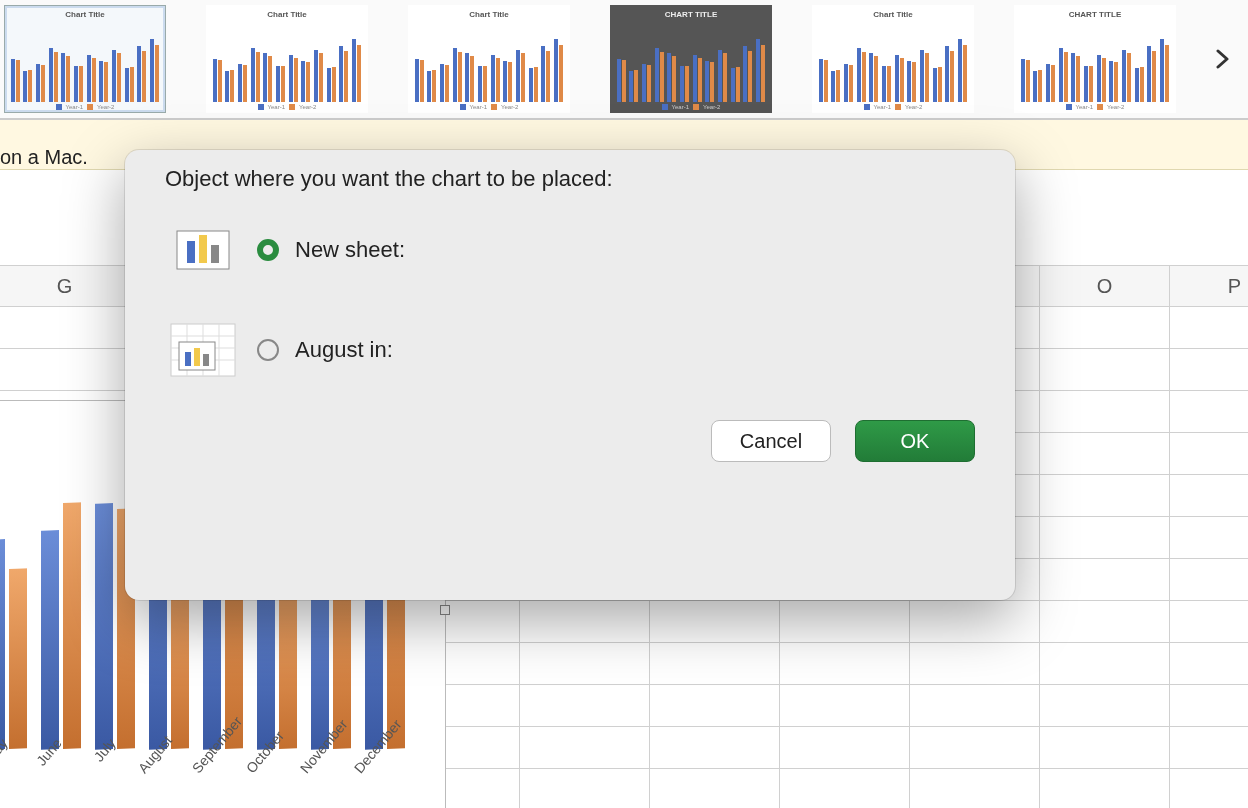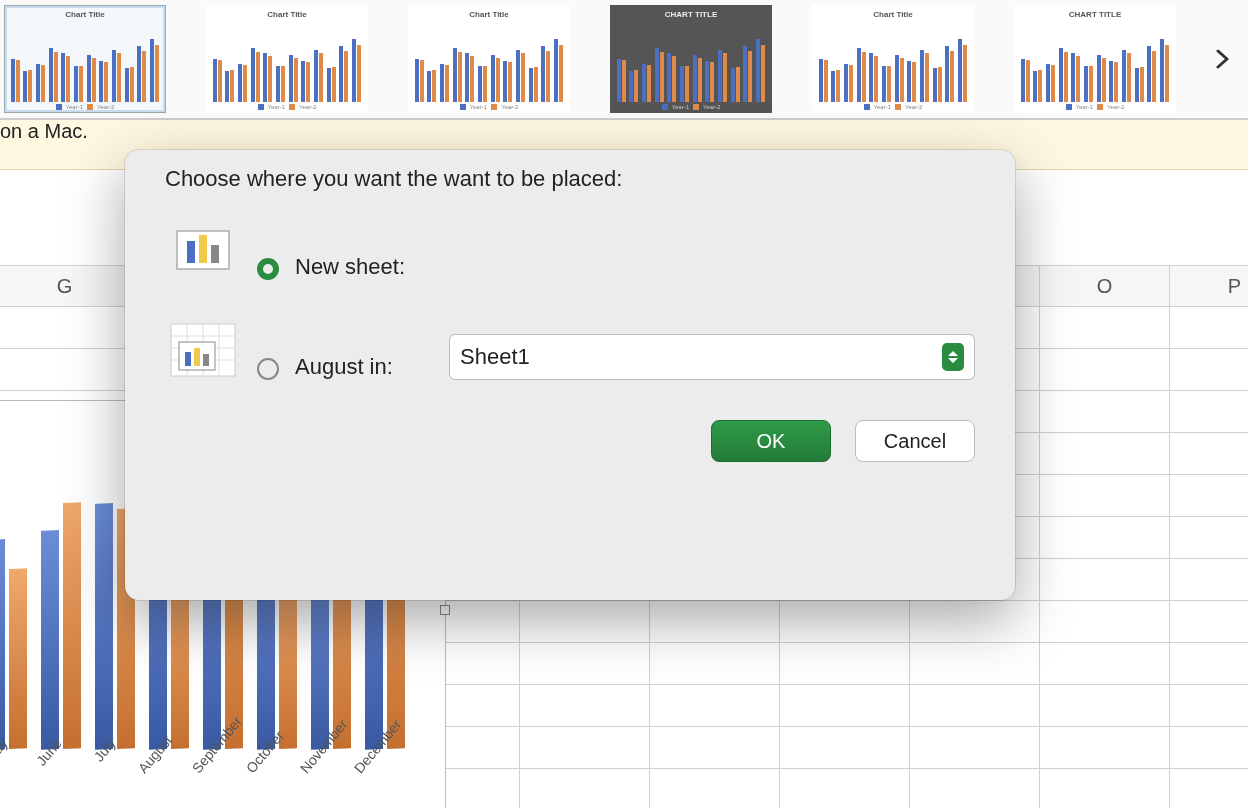--- a/index.html
+++ b/index.html
@@ -77,21 +77,21 @@
   .thumb-leg { font-size:6px; color:#888; display:flex; gap:4px; margin-top:2px;}
   .thumb.dark .thumb-leg { color:#ccc; }
   .thumb-leg .sw { width:6px;height:6px;display:inline-block;}
 
   
   .msgbar {
     height: 50px;
     background: #fff8e1;
     border-bottom: 1px solid #e0d8b0;
     display: flex;
-    align-items: flex-start;
+    align-items: flex-end;
     padding-left: 0;
     font-size: 20px;
     color: #222;
   }
   .msgbar span { padding-left: 0; }
 
   
   .sheet-area {
     position: relative;
     height: calc(808px - 120px - 50px);
@@ -209,21 +209,21 @@
     padding:18px 0 10px 0;
   }
   .dialog-body{
     padding:16px 40px 0 40px;
     color:#222;
     font-size:22px;
   }
   .prompt{ margin-bottom:28px; }
   .opt-row{
     display:flex;
-    align-items:flex-end;
+    align-items:center;
     gap:16px;
     margin-bottom:40px;
   }
   .opt-row .icon-box{
     width:76px;height:60px;
     display:flex;align-items:center;justify-content:center;
   }
   .radio{
     width:22px;height:22px;border-radius:50%;
     border:2px solid #888;
@@ -875,21 +875,21 @@
         <div class="xl">September</div>
         <div class="xl">October</div>
         <div class="xl">November</div>
         <div class="xl">December</div>
       </div>
   </div>
 </div>
 
 <div class="dialog-wrap">
   <div class="dialog-body">
-    <div class="prompt">Choose where you want the want to be placed:</div>
+    <div class="prompt">Object where you want the chart to be placed:</div>
 
     <div class="opt-row">
       <div class="icon-box">
         <svg width="60" height="50" viewBox="0 0 60 50">
           <rect x="4" y="6" width="52" height="38" fill="#fff" stroke="#888"></rect>
           <rect x="14" y="16" width="8" height="22" fill="#4a6fc3"></rect>
           <rect x="26" y="10" width="8" height="28" fill="#f2c94c"></rect>
           <rect x="38" y="20" width="8" height="18" fill="#888"></rect>
         </svg>
       </div>
@@ -908,26 +908,19 @@
           <line x1="34" y1="2" x2="34" y2="54" stroke="#ddd"></line>
           <line x1="50" y1="2" x2="50" y2="54" stroke="#ddd"></line>
           <rect x="10" y="20" width="36" height="28" fill="#fff" stroke="#888"></rect>
           <rect x="16" y="30" width="6" height="14" fill="#4a6fc3"></rect>
           <rect x="25" y="26" width="6" height="18" fill="#f2c94c"></rect>
           <rect x="34" y="32" width="6" height="12" fill="#888"></rect>
         </svg>
       </div>
       <div class="radio"></div>
       <div class="opt-label">August in:</div>
-      <div class="combo">
-        <span>Sheet1</span>
-        <span class="stepper">
-          <span class="up"></span>
-            <span class="down"></span>
-        </span>
-      </div>
     </div>
   </div>
   <div class="dlg-buttons">
+    <div class="btn btn-default">Cancel</div>
     <div class="btn btn-primary">OK</div>
-    <div class="btn btn-default">Cancel</div>
   </div>
 </div>
 
 </body></html>

